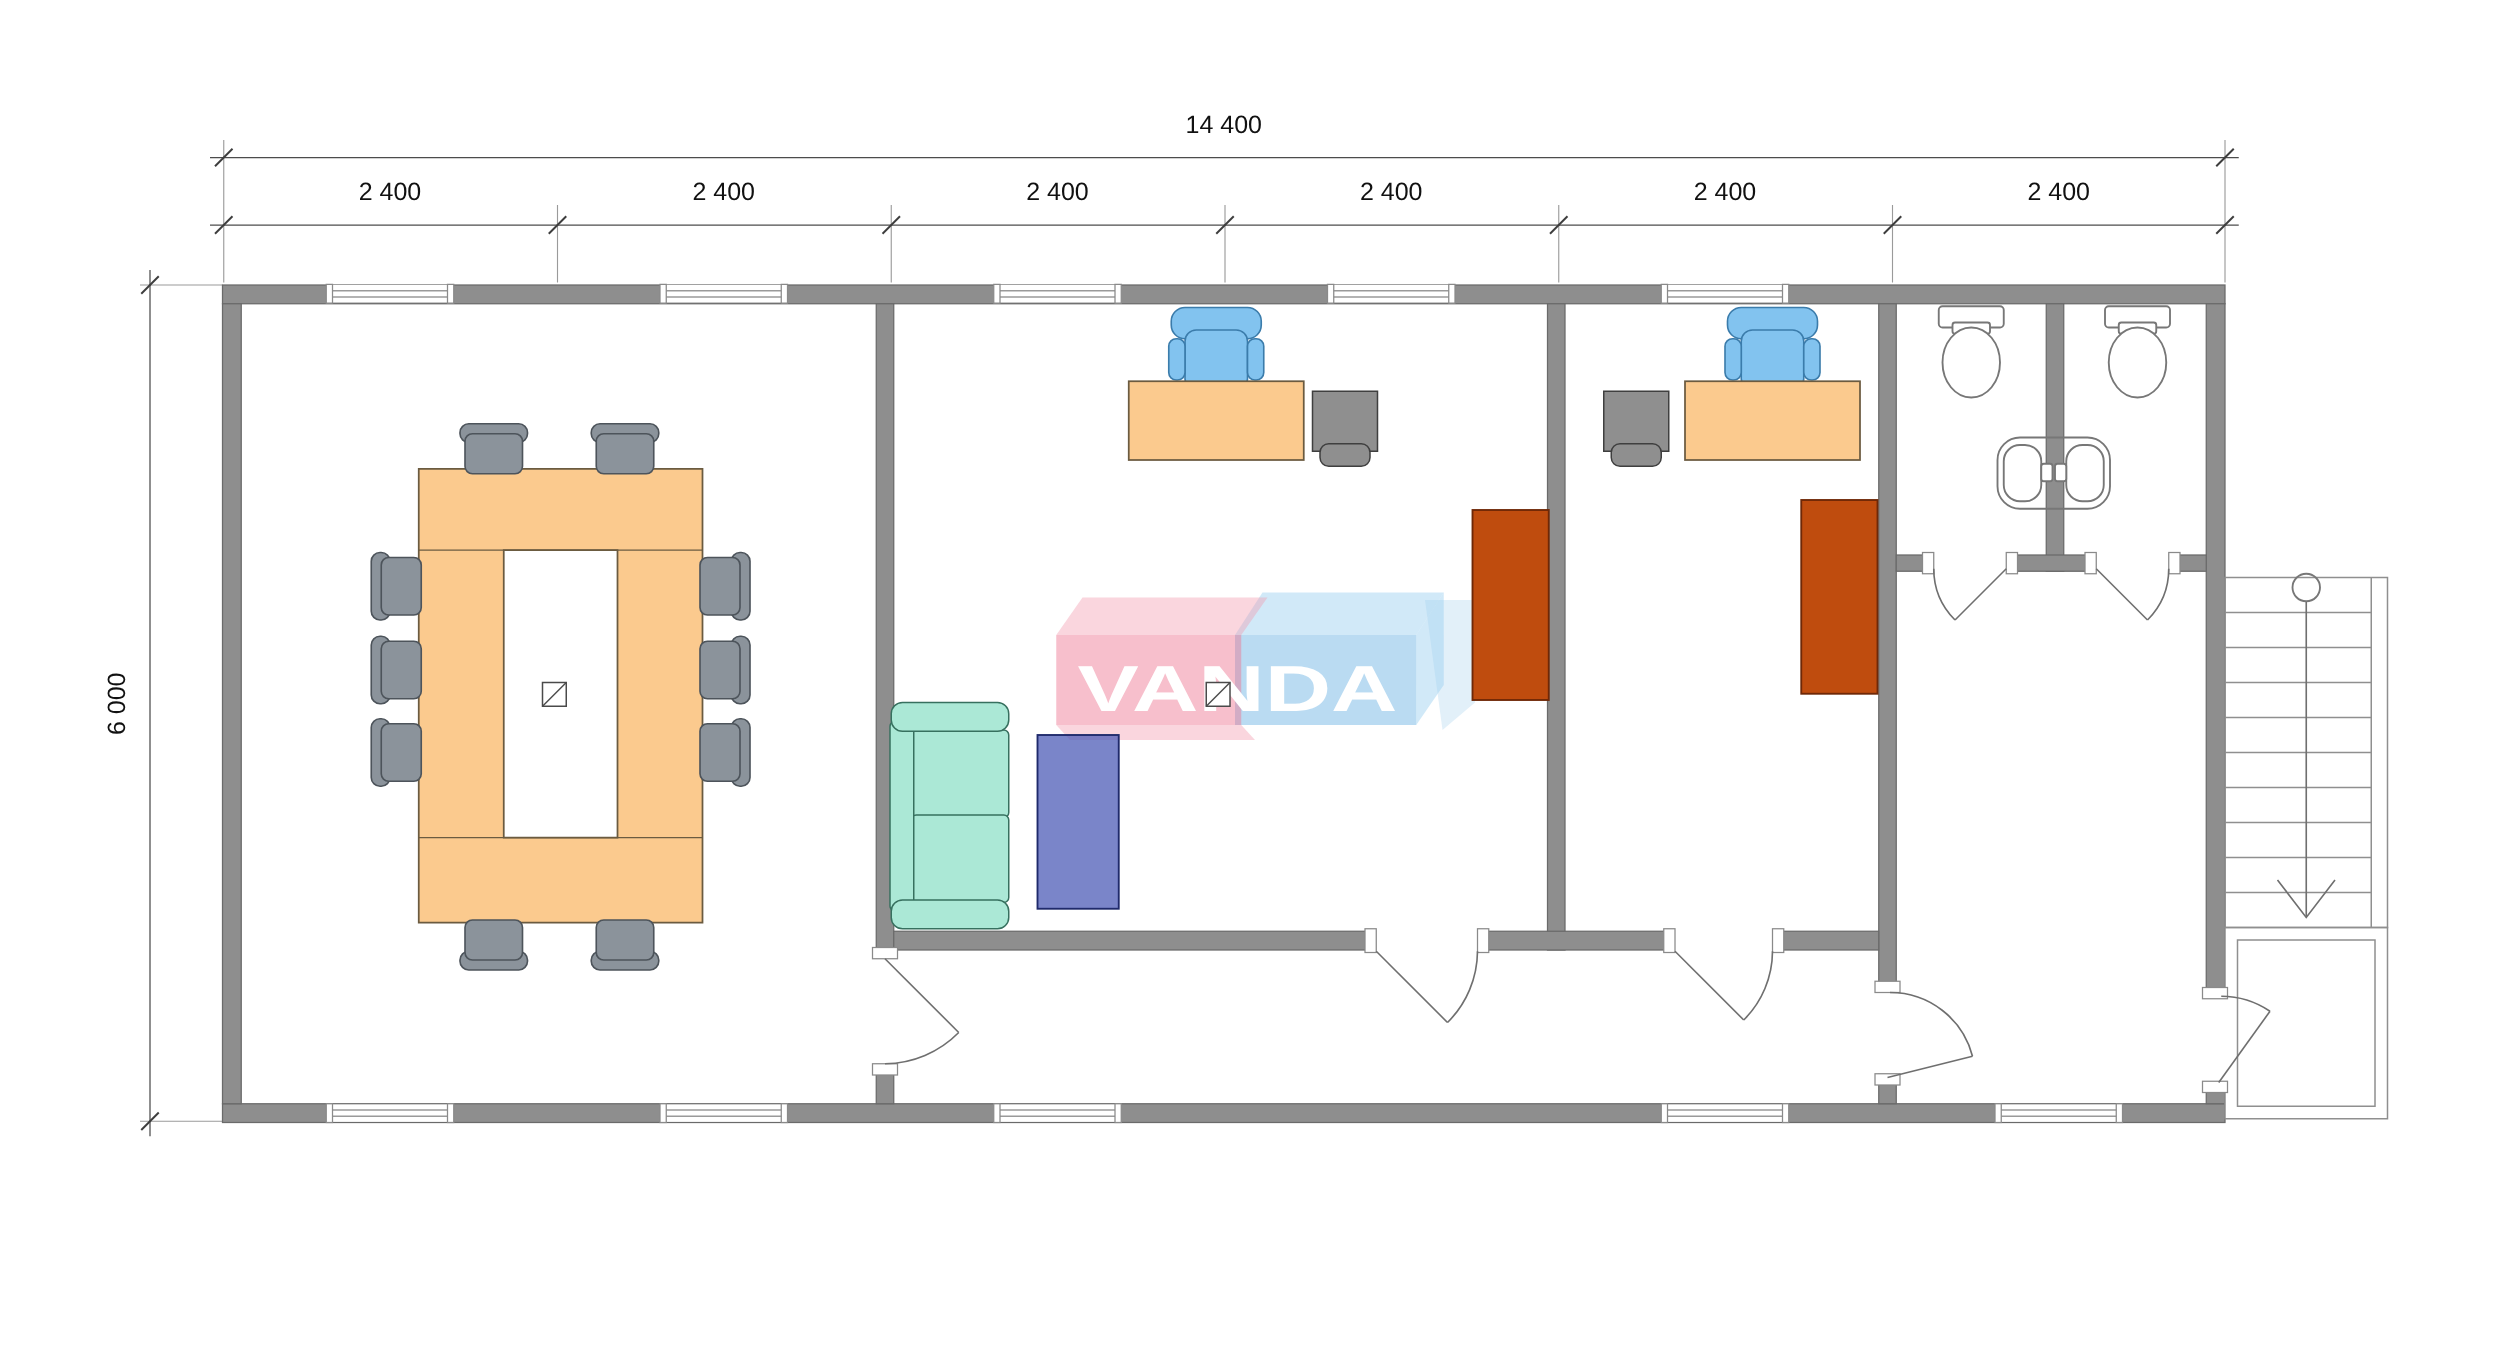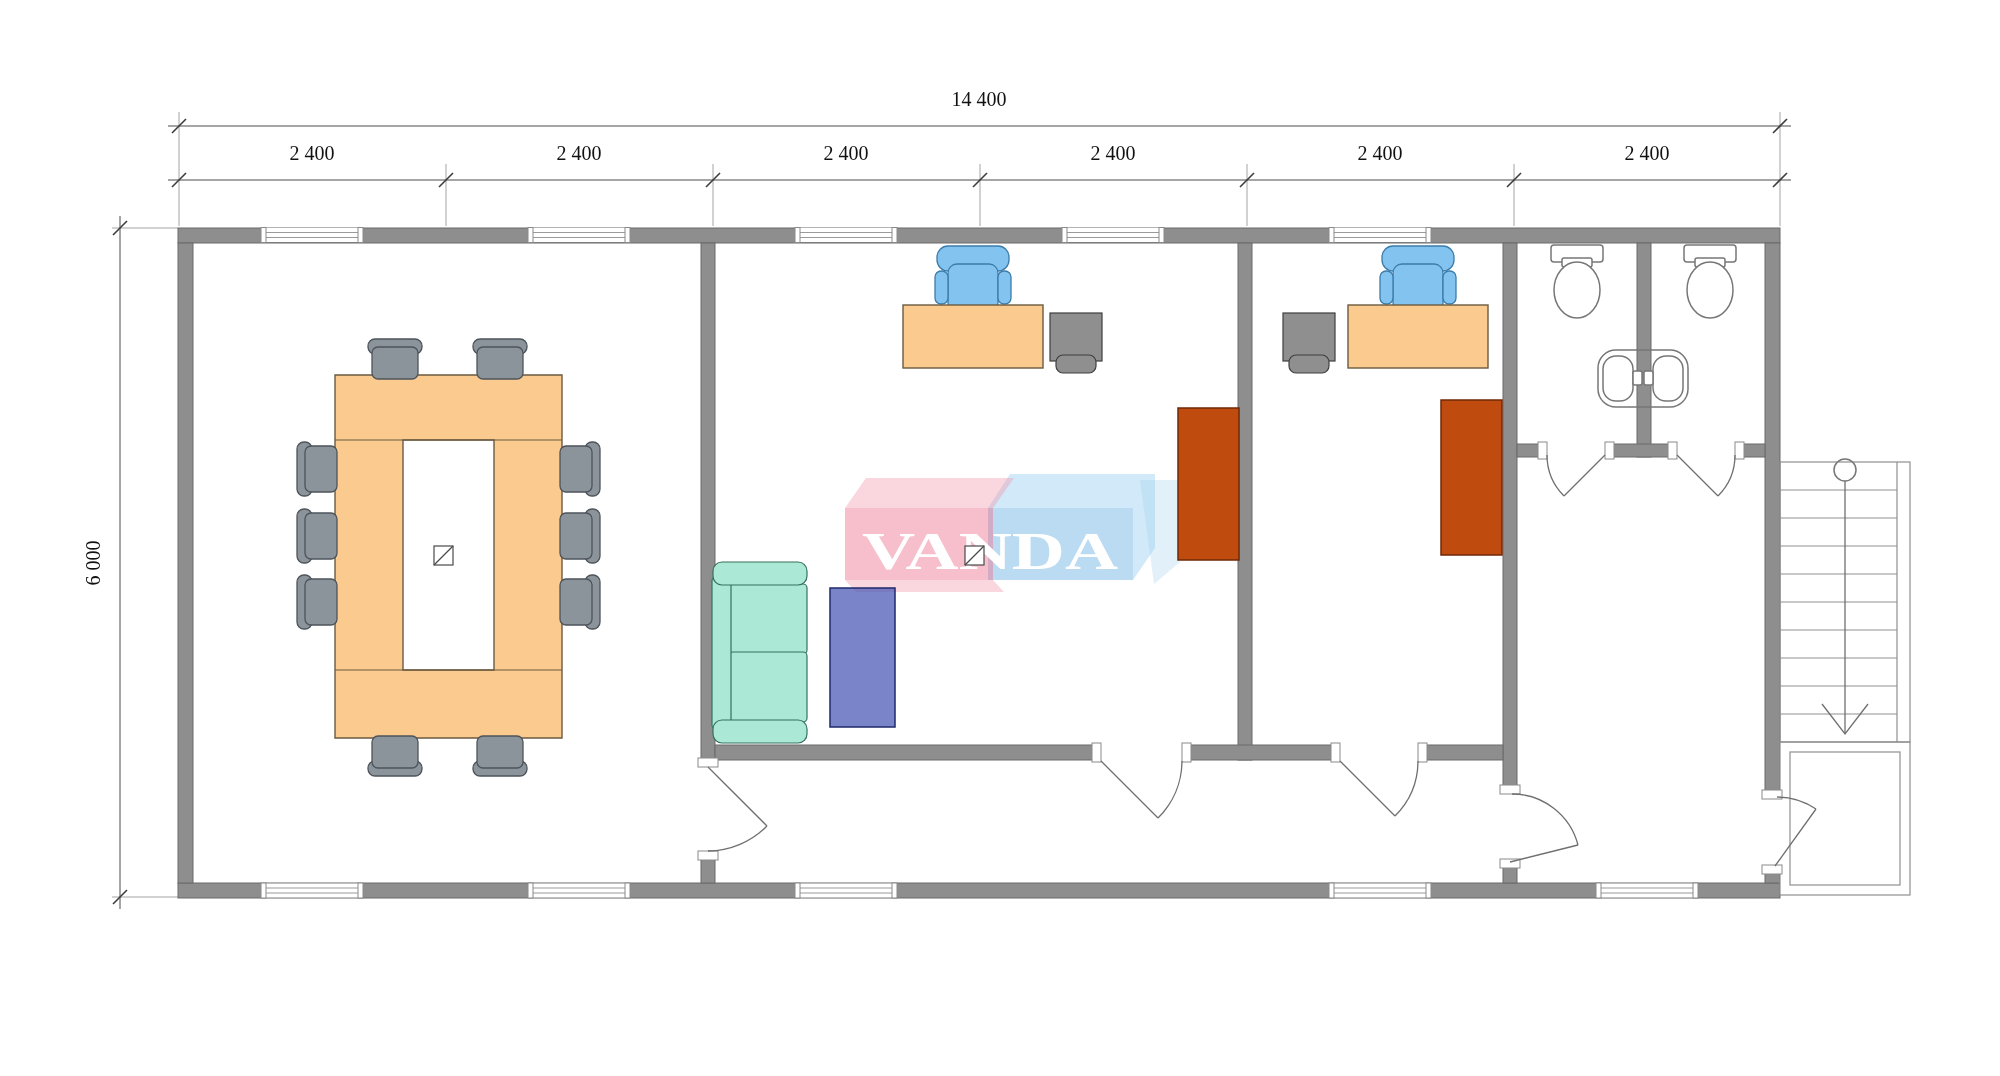--- a/index.html
+++ b/index.html
@@ -1,17 +1,17 @@
 <!DOCTYPE html>
 <html style="--wall-fill: #8e8e8e; --wall-edge: #6a6a6a; --table-fill: #fbca8e; --table-edge: #6b5b40; --gray-chair-fill: #8b939b; --gray-chair-edge: #4d545b; --blue-chair-fill: #82c3ef; --blue-chair-edge: #3b7cab; --cabinet-fill: #8f8f8f; --cabinet-edge: #3f3f3f; --sofa-fill: #abe8d6; --sofa-edge: #37705f; --coffee-table-fill: rgba(70,86,180,0.72); --coffee-table-edge: #1f2a6b; --wardrobe-fill: #bf4c0e; --wardrobe-edge: #6f2807; --fixture-edge: #777777; --thin-line: #6f6f6f; --stair-line: #8f8f8f; --dim-line: #4c4c4c; --dim-text: #111111; --logo-pink-front: rgba(238,118,147,0.47); --logo-pink-top: rgba(242,152,172,0.40); --logo-blue-front: rgba(118,184,229,0.50); --logo-blue-top: rgba(152,206,240,0.45); --logo-echo: rgba(160,205,235,0.30); --logo-text: #ffffff;"><head>
 <meta charset="utf-8">
 <style>
   html,body{margin:0;padding:0;background:#fff;}
   #canvas{position:relative;width:2000px;height:1076px;background:#fff;overflow:hidden;
-          font-family:Liberation Serif, serif;}
+          font-family:Liberation Sans, sans-serif;}
   svg{display:block;}
   .wall{fill:var(--wall-fill);stroke:var(--wall-edge);stroke-width:1;}
   .opening{fill:#fff;stroke:none;}
   .jamb{fill:#fff;stroke:#8a8a8a;stroke-width:1;}
   .win-line{stroke:#9a9a9a;stroke-width:1.2;}
   .swing{stroke:var(--thin-line);stroke-width:1.3;fill:none;}
   .fixture{fill:#fff;stroke:var(--fixture-edge);stroke-width:1.5;}
   .fixture-open{fill:none;stroke:var(--fixture-edge);stroke-width:1.5;}
   .stair{stroke:var(--stair-line);stroke-width:1.2;fill:none;}
   .stair-fill{fill:#fff;stroke:var(--stair-line);stroke-width:1.2;}

